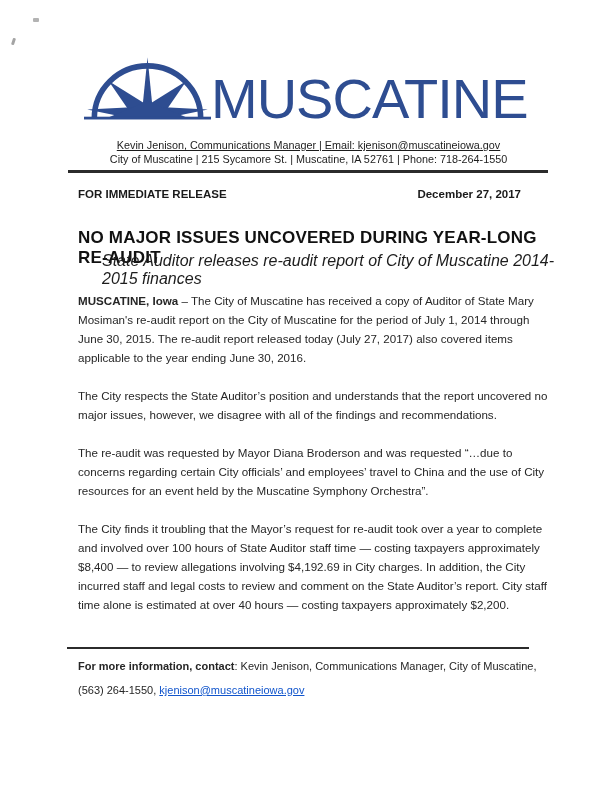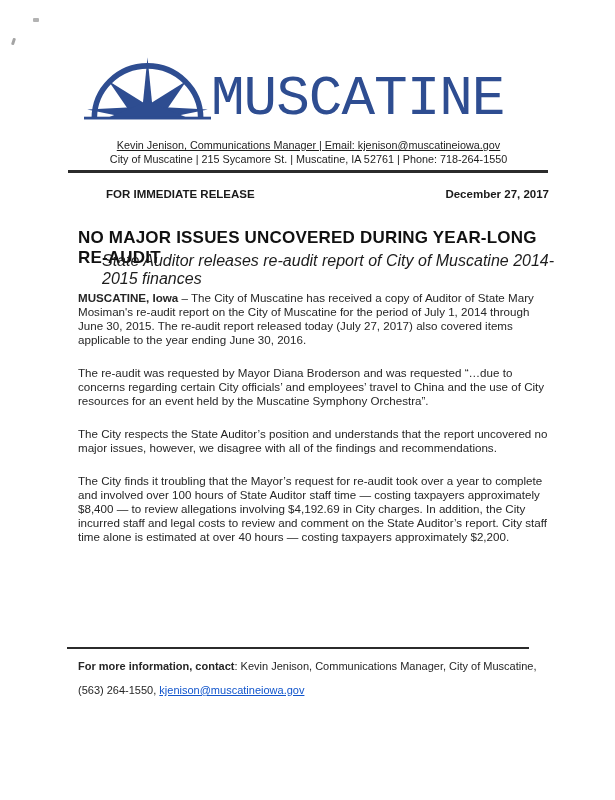--- a/index.html
+++ b/index.html
@@ -9,35 +9,34 @@
   }
   
   .speck1{position:absolute;left:33px;top:18px;width:6px;height:4px;background:#9a9a9a;opacity:.75;border-radius:1px;}
   .speck2{position:absolute;left:12px;top:38px;width:3px;height:7px;background:#8d8d8d;opacity:.8;transform:rotate(18deg);border-radius:1px;}
   
   .logo-icon{position:absolute;left:84px;top:57px;width:127px;height:67px;}
   .wordmark{
     position:absolute;left:211px;top:71px;
     font-size:56px;font-weight:400;letter-spacing:-1px;color:#2e4d91;line-height:1;
     white-space:nowrap;
-    font-family:Liberation Mono, monospace;
   }
   
   .contact{position:absolute;left:70px;width:477px;text-align:center;font-size:10.8px;color:#1c1c1c;}
   .contact1{top:139px;text-decoration:underline;}
   .contact2{top:153px;}
   .rule-top{position:absolute;left:68px;top:170px;width:480px;height:2.5px;background:#2b2b2b;}
   
   .release-row{position:absolute;left:78px;top:188px;width:443px;display:flex;justify-content:space-between;
-    font-size:11.5px;font-weight:bold;color:#1a1a1a;margin-left:28px;}
+    font-size:11.5px;font-weight:bold;color:#1a1a1a;}
   
   .headline{position:absolute;left:78px;top:228px;width:480px;font-size:17px;font-weight:bold;color:#111;letter-spacing:.2px;}
   .subheadline{position:absolute;left:78px;top:252px;width:480px;font-size:16px;font-style:italic;color:#1d1d1d;margin-left:24px;}
   
-  .body-copy{position:absolute;left:78px;top:291px;width:473px;font-size:11.6px;line-height:14px;color:#262626;}
+  .body-copy{position:absolute;left:78px;top:291px;width:473px;font-size:11.6px;line-height:19px;color:#262626;}
   .body-copy p{margin:0 0 19px 0;}
   .lead{font-weight:bold;}
   
   .rule-bottom{position:absolute;left:67px;top:647px;width:462px;height:1.5px;background:#2b2b2b;}
   .footer{position:absolute;left:78px;top:654px;width:473px;font-size:11px;line-height:24px;color:#262626;}
   .email-link{color:#1155cc;text-decoration:underline;cursor:pointer;}
 </style>
 </head>
 <body>
 
@@ -68,22 +67,22 @@
   <div class="release-row">
     <span>FOR IMMEDIATE RELEASE</span>
     <span>December 27, 2017</span>
   </div>
 
   <div class="headline">NO MAJOR ISSUES UNCOVERED DURING YEAR-LONG RE-AUDIT</div>
   <div class="subheadline">State Auditor releases re-audit report of City of Muscatine 2014-2015 finances</div>
 
   <div class="body-copy">
     <p><span class="lead">MUSCATINE, Iowa</span><span> – The City of Muscatine has received a copy of Auditor of State Mary Mosiman's re-audit report on the City of Muscatine for the period of July 1, 2014 through June 30, 2015.  The re-audit report released today (July 27, 2017) also covered items applicable to the year ending June 30, 2016.</span></p>
+    <p><span class="lead"></span><span>The City respects the State Auditor’s position and understands that the report uncovered no major issues, however, we disagree with all of the findings and recommendations.</span></p>
     <p><span class="lead"></span><span>The re-audit was requested by Mayor Diana Broderson and was requested “…due to concerns regarding certain City officials’ and employees’ travel to China and the use of City resources for an event held by the Muscatine Symphony Orchestra”.</span></p>
-    <p><span class="lead"></span><span>The City respects the State Auditor’s position and understands that the report uncovered no major issues, however, we disagree with all of the findings and recommendations.</span></p>
     <p><span class="lead"></span><span>The City finds it troubling that the Mayor’s request for re-audit took over a year to complete and involved over 100 hours of State Auditor staff time — costing taxpayers approximately $8,400 — to review allegations involving $4,192.69 in City charges.  In addition, the City incurred staff and legal costs to review and comment on the State Auditor’s report.  City staff time alone is estimated at over 40 hours — costing taxpayers approximately $2,200.</span></p>
   </div>
 
   <div class="rule-bottom"></div>
 
   <div class="footer">
     <span class="lead">For more information, contact</span><span>: Kevin Jenison, Communications Manager, City of Muscatine, (563) 264-1550, </span><a class="email-link">kjenison@muscatineiowa.gov</a>
   </div>
 
 </div>

